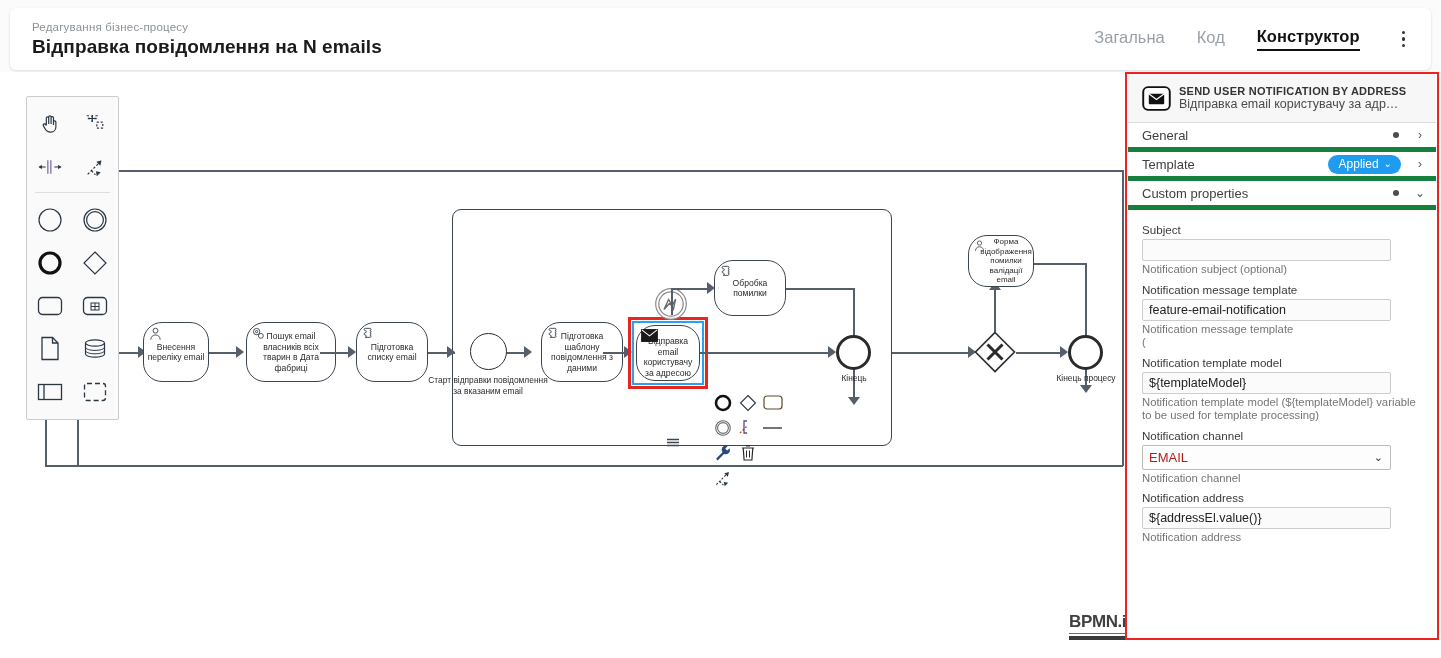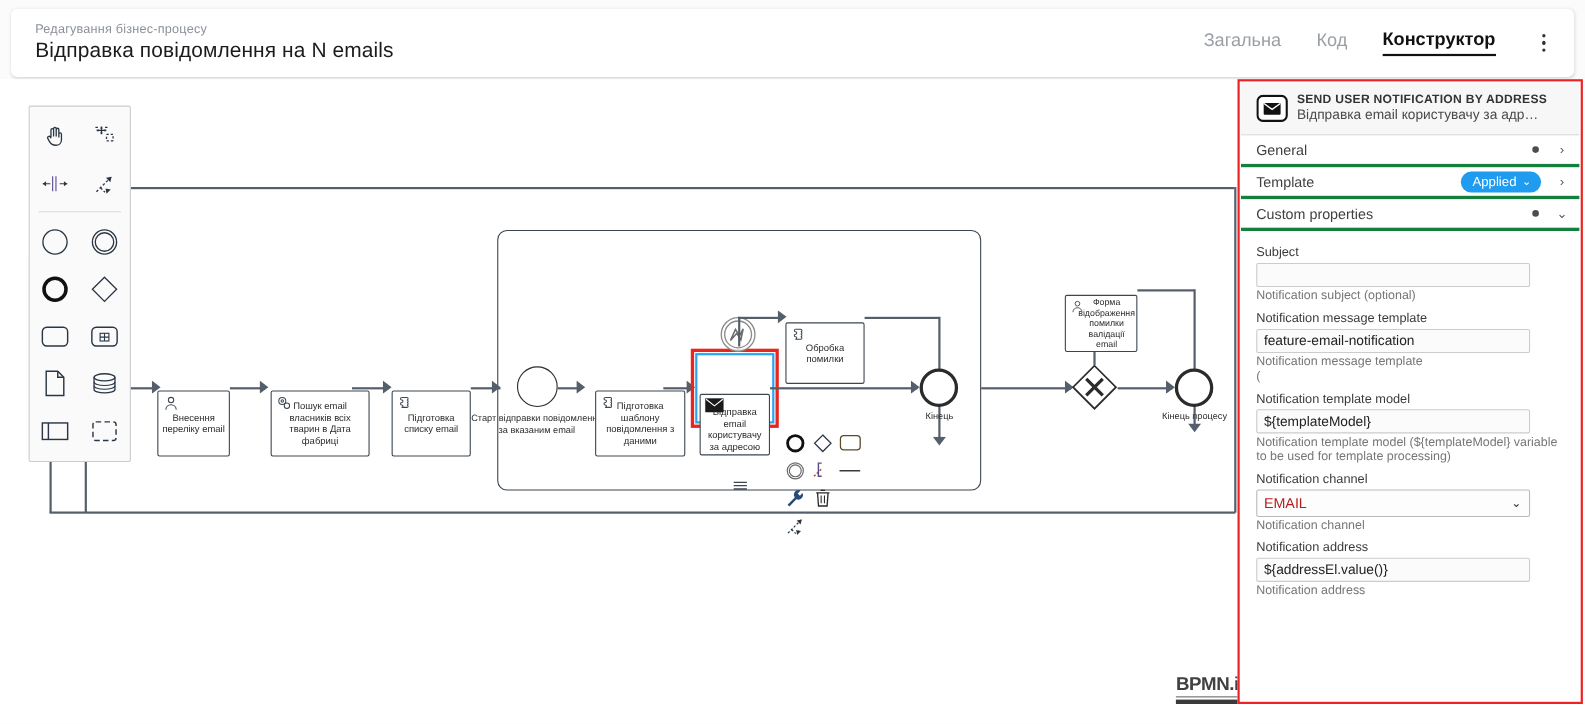--- a/index.html
+++ b/index.html
@@ -15,21 +15,21 @@
   
   .header {
     position: absolute; left: 10px; top: 8px; width: 1421px; height: 62px;
     background: #ffffff; border-radius: 6px;
     box-shadow: 0 1px 3px rgba(0,0,0,0.13);
     display: flex; align-items: center; justify-content: space-between;
     padding: 0 20px 0 22px;
   }
   .header-left { display: flex; flex-direction: column; }
   .crumb { font-size: 11.5px; color: #8b9199; letter-spacing: .2px; line-height: 15px; }
-  .page-title { font-size: 19px; font-weight: 400; color: #1b1b1b; line-height: 24px; letter-spacing: .1px; }
+  .page-title { font-size: 19px; font-weight: 700; color: #1b1b1b; line-height: 24px; letter-spacing: .1px; }
   .header-right { display: flex; align-items: center; gap: 32px; }
   .tab { font-size: 16.5px; color: #9aa0a6; cursor: pointer; padding-bottom: 3px; }
   .tab.active { color: #111; font-weight: 700; border-bottom: 2px solid #111; }
   .kebab { display: flex; flex-direction: column; gap: 3px; cursor: pointer; padding: 4px 6px; margin-left: 4px;}
   .kebab i { width: 3.5px; height: 3.5px; background: #333; border-radius: 50%; display: block; }
 
   
   .canvas { position: absolute; left: 0; top: 72px; width: 1441px; height: 586px; background: #fff; overflow: hidden;}
 
   
@@ -41,25 +41,24 @@
   .pal-row { display: flex; }
   .pal-cell {
     width: 46px; height: 43px; display: flex; align-items: center; justify-content: center;
     cursor: pointer; color: #2a3644;
   }
   .pal-sep { height: 1px; background: #dedede; margin: 4px 8px 5px 8px; }
 
   
   .bp { position: absolute; }
   .task {
-    background: #fff; border: 1.6px solid #3c4650; border-radius: 2px;
+    background: #fff; border: 1.6px solid #3c4650; border-radius: 19px;
     display: flex; align-items: center; justify-content: center;
     text-align: center; font-size: 8.6px; color: #2b2b2b; line-height: 10.5px;
     padding: 3px;
-    margin-top: 33px;
   }
   .task-ico { position: absolute; left: 4px; top: 3px; width: 15px; height: 15px; }
   .ev { border: 1.8px solid #2b2b2b; border-radius: 50%; background: #fff; }
   .ev-thick { border-width: 3.6px; }
   .ev-label {
     position: absolute; text-align: center; font-size: 8.4px; color: #2b2b2b; line-height: 10.5px;
     width: 120px;
   }
   .subproc {
     border: 1.6px solid #3c4650; border-radius: 9px; background: transparent;
@@ -90,21 +89,21 @@
   .pp-head {
     display: flex; align-items: center; gap: 8px; padding: 10px 12px 11px 14px;
     background: #f7f7f8; border-bottom: 1px solid #dcdcdc;
   }
   .pp-head-ico { width: 29px; height: 25px; flex: 0 0 auto; }
   .pp-head-txt { min-width: 0; }
   .pp-title { font-size: 11px; font-weight: 700; color: #333; letter-spacing: .25px; white-space: nowrap; }
   .pp-sub { font-size: 12.5px; color: #4a4a4a; white-space: nowrap; overflow: hidden; text-overflow: ellipsis; }
   .pp-group {
     display: flex; align-items: center; height: 29px; padding: 0 11px 0 14px;
-    border-bottom: 3px solid #15803d; font-size: 13px; color: #404040; cursor: pointer;
+    border-bottom: 5px solid #15803d; font-size: 13px; color: #404040; cursor: pointer;
   }
   .pp-group .g-label { flex: 1; }
   .dot { width: 6.5px; height: 6.5px; border-radius: 50%; background: #4d4d4d; margin-right: 16px; }
   .chev { color: #555; font-size: 12px; width: 10px; text-align: center; }
   .badge {
     background: #1f9cf0; color: #fff; font-size: 12px; border-radius: 11px;
     padding: 2px 9px 3px 11px; margin-right: 14px; display: inline-flex; align-items: center; gap: 5px;
     cursor: pointer;
   }
   .badge .bchev { font-size: 10px; }

